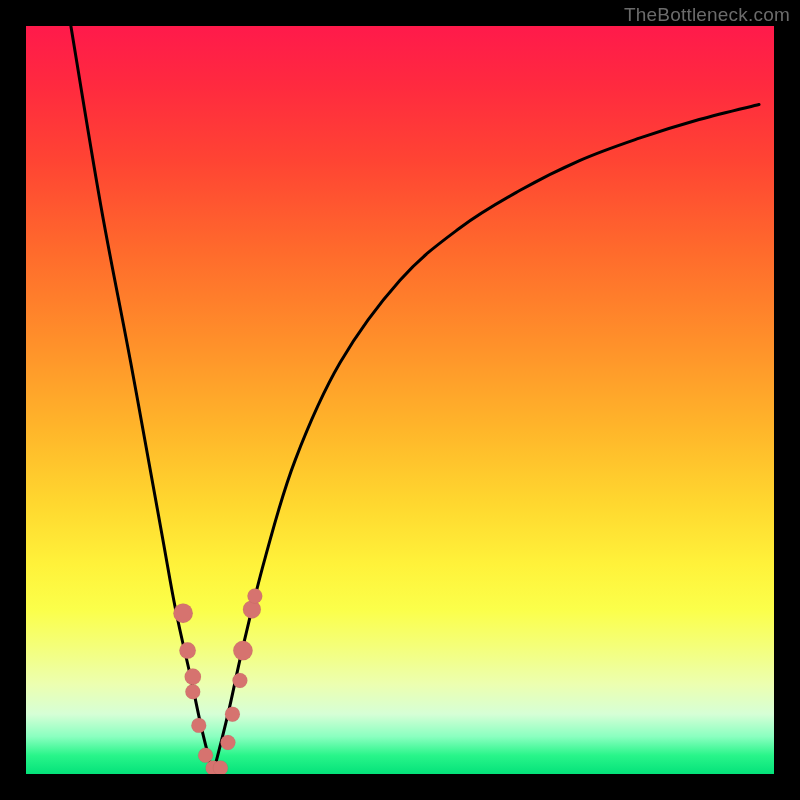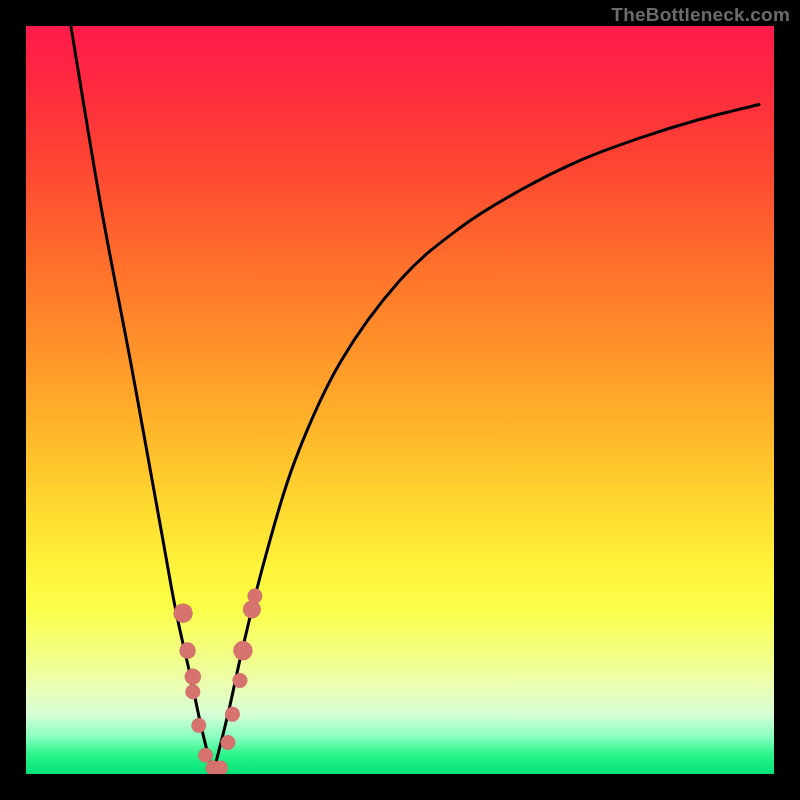--- a/index.html
+++ b/index.html
@@ -38,21 +38,21 @@
       #8affc0 95%,
       #29f58a 97.5%,
       #04e27a 100%);
   }
   .watermark {
     position: absolute;
     top: 4px;
     right: 10px;
     color: #6b6b6b;
     font-size: 19px;
-    font-weight: 700;
+    font-weight: 400;
     letter-spacing: 0.2px;
     user-select: none;
   }
   svg {
     position: absolute;
     inset: 0;
   }
   .curve {
     fill: none;
     stroke: #000;

